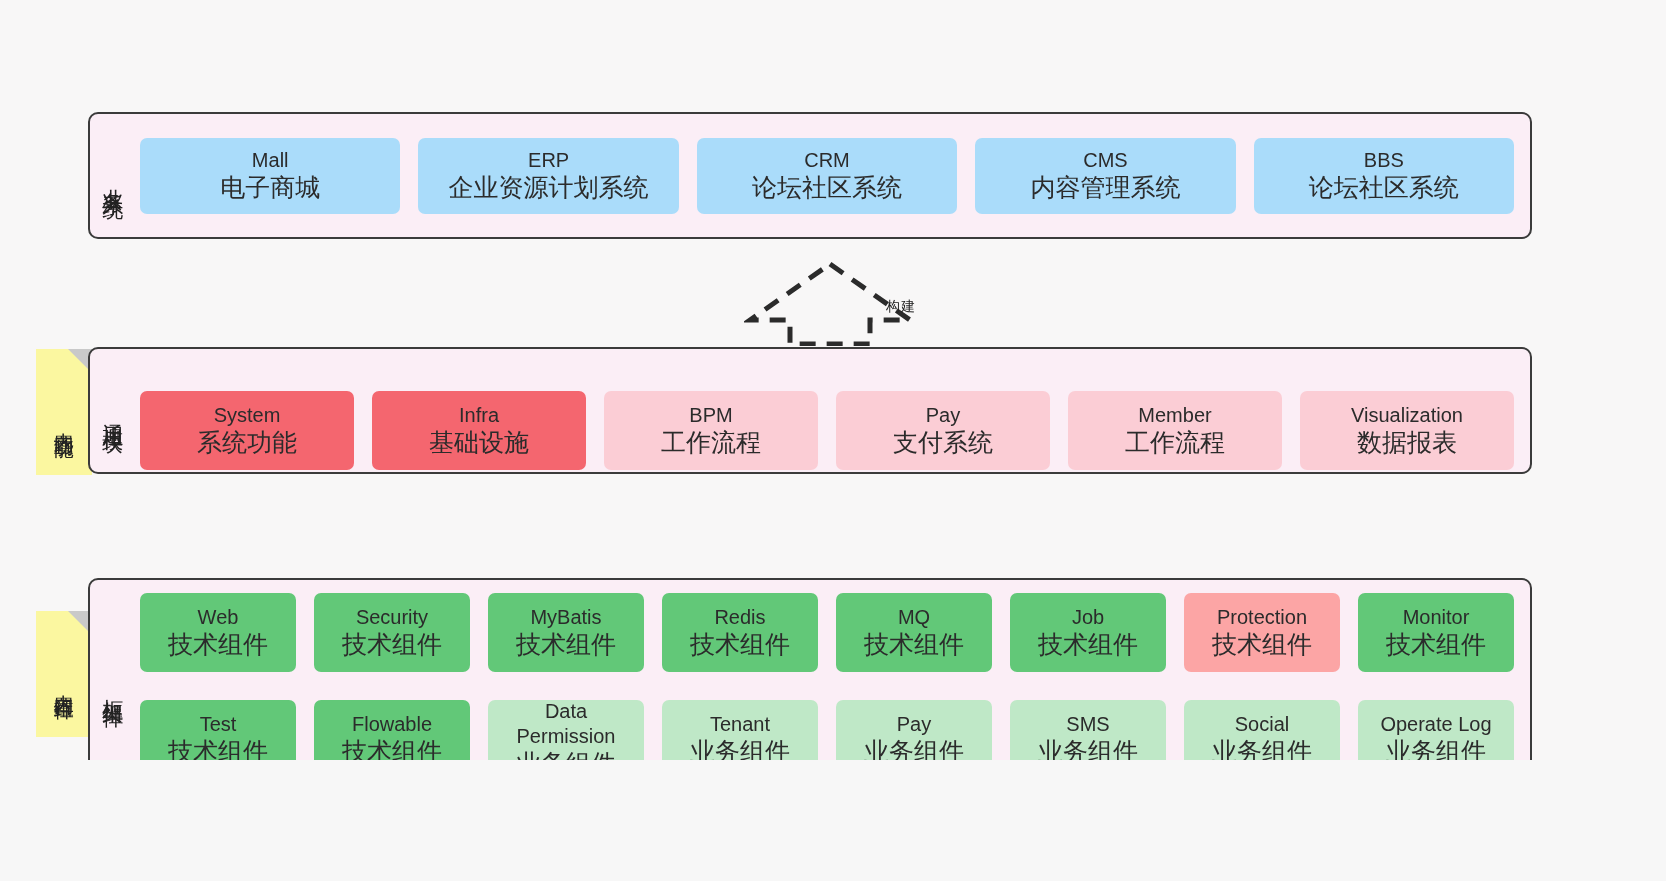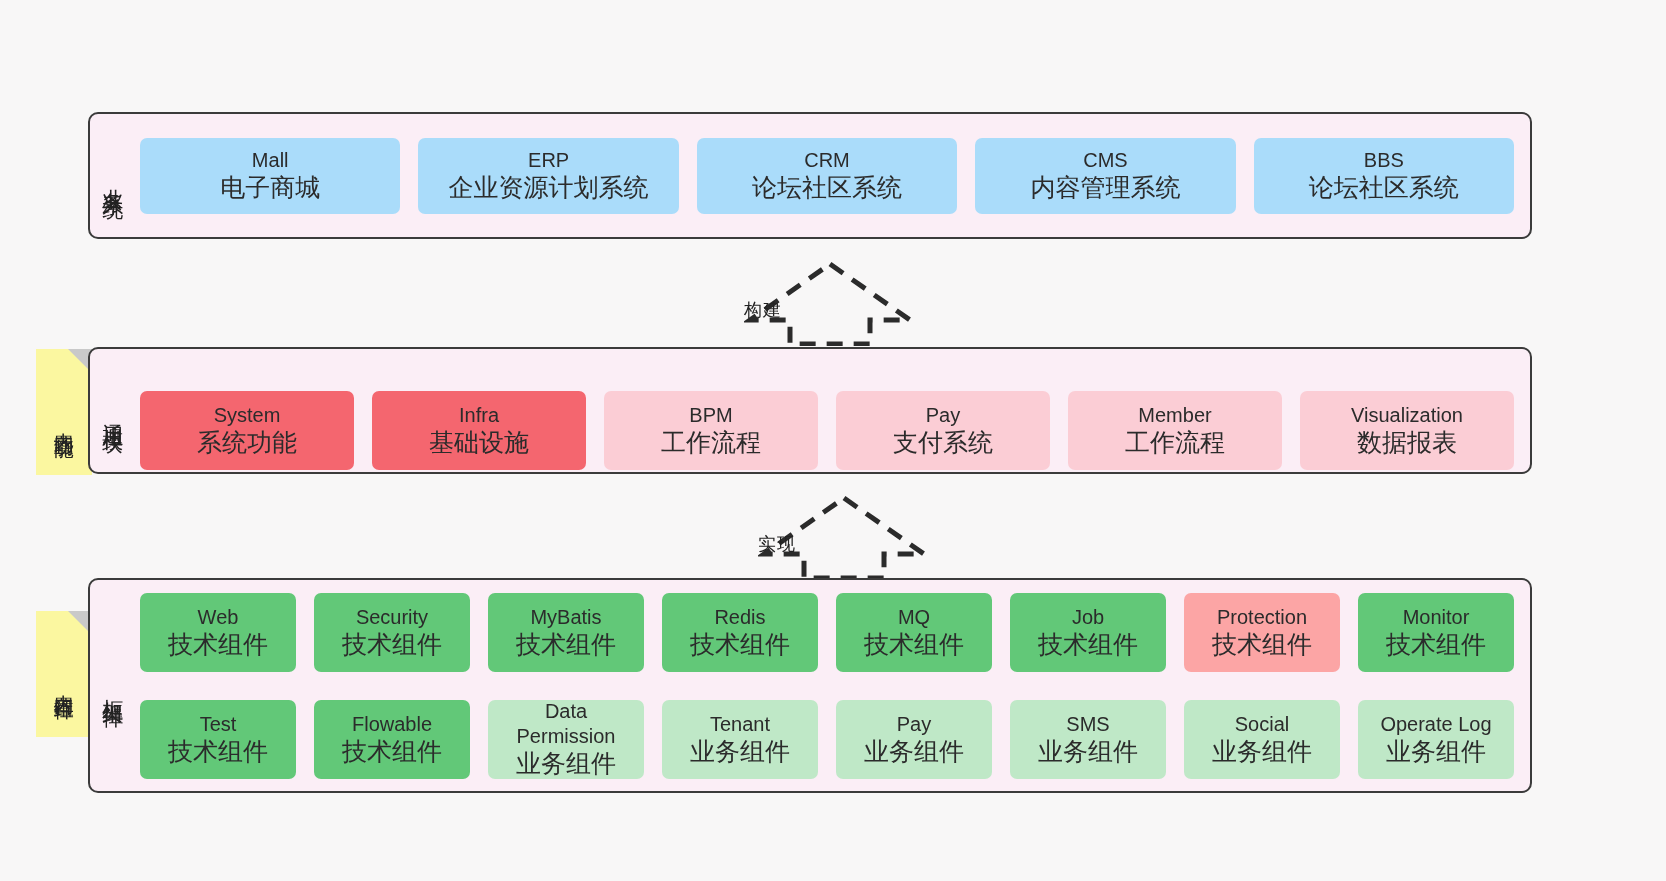--- a/index.html
+++ b/index.html
@@ -4,21 +4,21 @@
 <style>
   * { box-sizing: border-box; }
   html, body {
     margin: 0; padding: 0;
     background: #f7f7f7;
     font-family: "Liberation Sans", "DejaVu Sans", sans-serif;
   }
   #canvas {
     position: relative;
     width: 1666px;
-    height: 881px;
+    height: 760px;
     background: #f8f7f7;
     overflow: hidden;
   }
 
   
   .panel {
     position: absolute;
     background: #fbeef6;
     border: 2px solid #3b3b3b;
     border-radius: 10px;
@@ -101,22 +101,22 @@
   }
   #note-func { left: 36px; top: 349px; height: 126px; }
   #note-comp { left: 36px; top: 611px; height: 126px; }
 
   
   .arrow { position: absolute; }
   .arrow .lbl {
     position: absolute;
     left: 0; right: 0;
     top: 40px;
-    text-align: left;
-    font-size: 18px;
+    text-align: right;
+    font-size: 14px;
     color: #222;
     letter-spacing: 1px;
   }
   #arrow-build { left: 744px; top: 258px; width: 172px; height: 88px; }
   #arrow-impl  { left: 758px; top: 492px; width: 172px; height: 88px; }
 </style>
 </head>
 <body>
 
 <div id="canvas">
@@ -186,26 +186,20 @@
           <span class="cn">工作流程</span>
         </div>
         <div class="card" style="background:#fbcdd5">
           <span class="en">Visualization</span>
           <span class="cn">数据报表</span>
         </div>
       </div>
     </div>
   </div>
 
-  <div class="arrow" id="arrow-impl">
-    <svg width="172" height="88" viewBox="0 0 172 88">
-      <path d="M86 6 L166 62 L126 62 L126 86 L46 86 L46 62 L6 62 Z" fill="none" stroke="#2b2b2b" stroke-width="5" stroke-dasharray="16,11" stroke-linejoin="miter"></path>
-    </svg>
-    <div class="lbl">实现</div>
-  </div>
 
   <div class="note" id="note-comp">
     <span>内置组件</span>
     <span class="fold"></span>
   </div>
 
   <div class="panel" id="panel-framework">
     <div class="panel-title">框架组件</div>
     <div class="panel-body">
 

